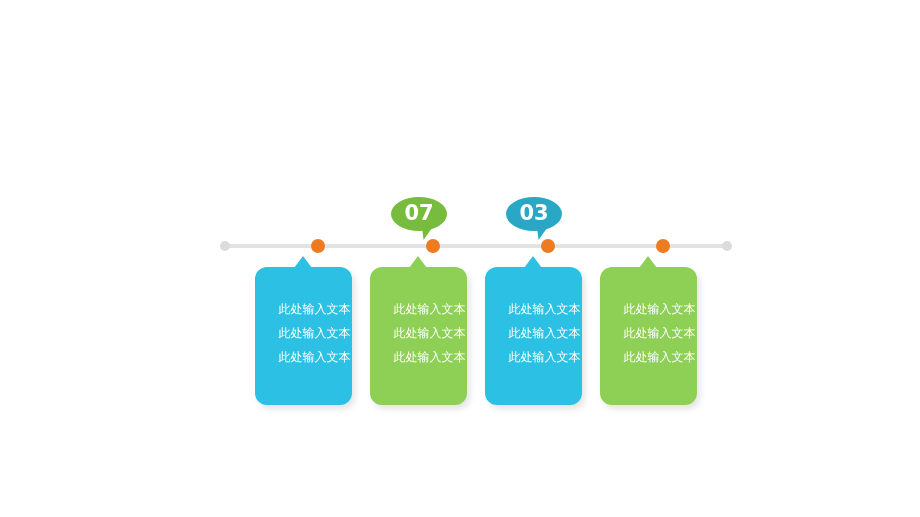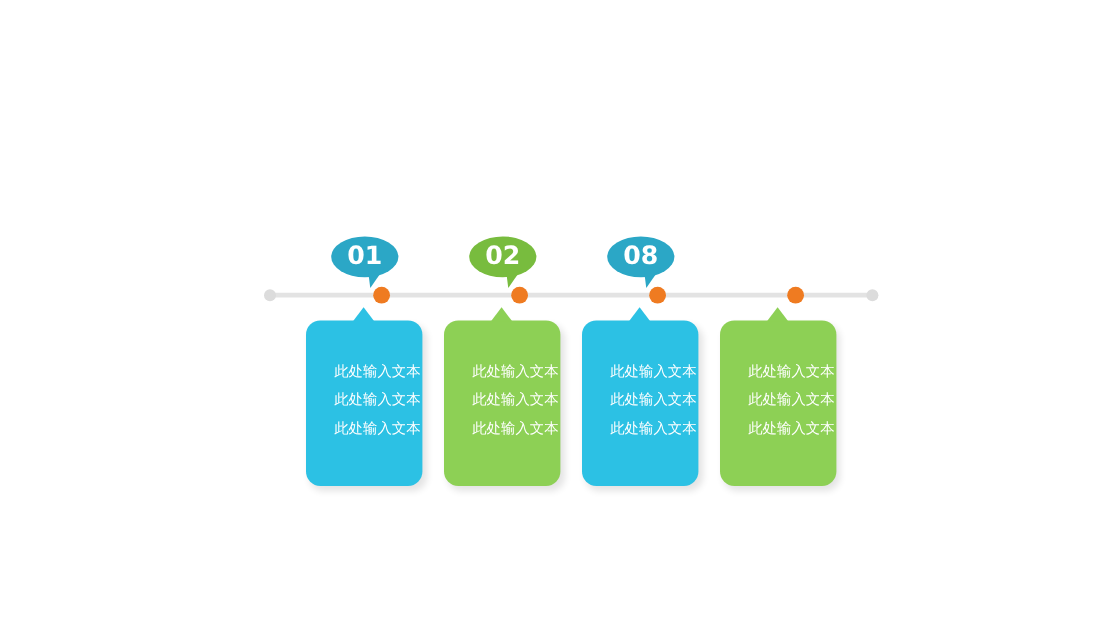--- a/index.html
+++ b/index.html
@@ -149,34 +149,29 @@
 
   <div class="timeline-line"></div>
   <div class="timeline-cap left"></div>
   <div class="timeline-cap right"></div>
 
   <div class="node-dot" style="left:311px"></div>
   <div class="node-dot" style="left:426px"></div>
   <div class="node-dot" style="left:541px"></div>
   <div class="node-dot" style="left:656px"></div>
 
-  <div class="bubble teal" style="left:276px">
-    <div class="oval"></div>
-    <div class="tail"></div>
-    <div class="num">01</div>
-  </div>
   <div class="bubble green" style="left:391px">
     <div class="oval"></div>
     <div class="tail"></div>
-    <div class="num">02</div>
+    <div class="num">07</div>
   </div>
   <div class="bubble teal" style="left:506px">
     <div class="oval"></div>
     <div class="tail"></div>
-    <div class="num">08</div>
+    <div class="num">03</div>
   </div>
 
   <div class="card cyan" style="left:255px">
     <div class="notch"></div>
     <div class="lines">
       <span class="tline">此处输入文本</span>
       <span class="tline">此处输入文本</span>
       <span class="tline">此处输入文本</span>
     </div>
   </div>

